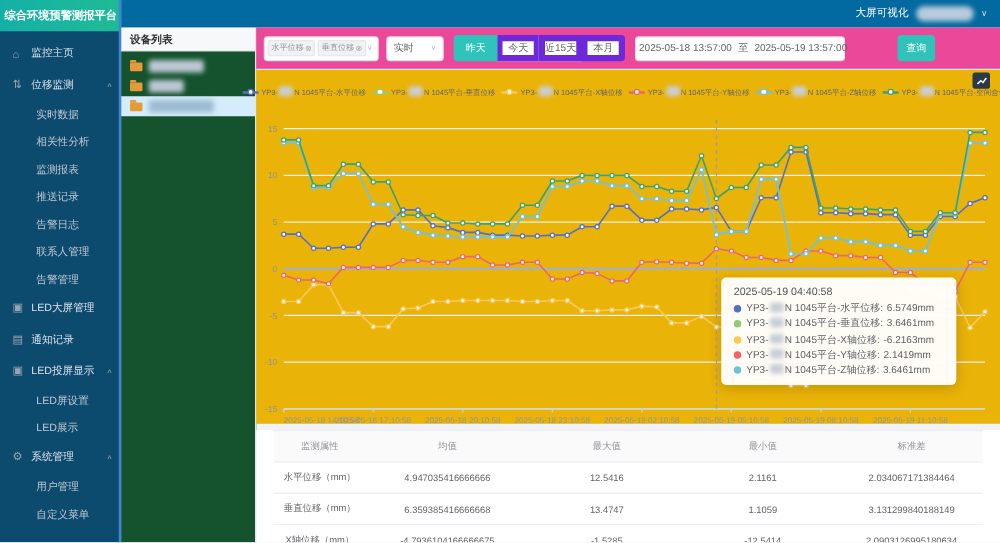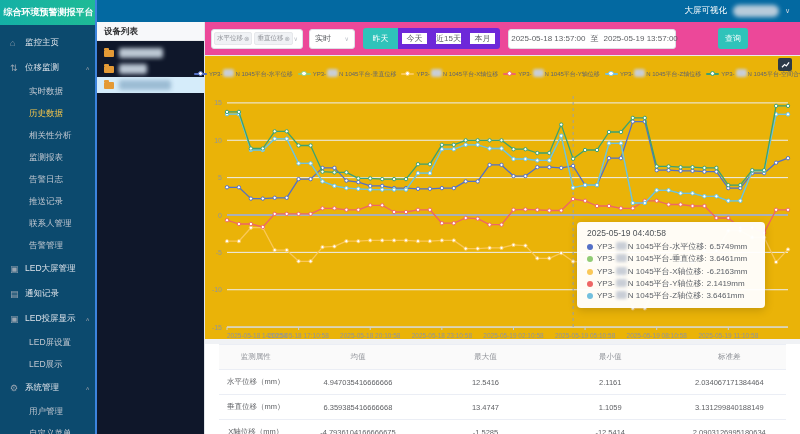--- a/index.html
+++ b/index.html
@@ -16,21 +16,21 @@
   .s-item{height:22px;line-height:22px;padding-left:29px;color:#c2c8d1;font-size:8.5px;cursor:pointer;white-space:nowrap;}
   .s-item.active{color:#f6c64b;}
   .resize-strip{position:absolute;right:0;top:0;width:2px;height:100%;background:#3d84dd;}
   
   .topbar{position:absolute;left:97px;top:0;width:703px;height:22px;background:#0369a1;display:flex;align-items:center;
           justify-content:flex-end;gap:6px;padding-right:10px;box-sizing:border-box;}
   .viz{color:#fff;font-size:8.5px;cursor:pointer;}
   .user-blur{width:46px;height:12px;border-radius:6px;background:#d7dde5;opacity:.85;filter:blur(2px);}
   .user-caret{color:#cfd6df;font-size:7px;}
   
-  .devpanel{position:absolute;left:97px;top:22px;width:108px;bottom:0;background:#0f172a;border-right:1px solid #e2e6ea;box-sizing:border-box;}
+  .devpanel{position:absolute;left:97px;top:22px;width:108px;bottom:0;background:#14532d;border-right:1px solid #e2e6ea;box-sizing:border-box;}
   .dev-head{height:18px;line-height:18px;padding-left:7px;font-size:8.5px;font-weight:bold;color:#303133;
             border-bottom:1px solid #e8eaec;background:#f7f8fa;}
   .dev-list{padding-top:4px;}
   .dev-item{height:16px;display:flex;align-items:center;padding-left:7px;gap:5px;cursor:pointer;}
   .dev-item.sel{background:#d5ecfa;}
   .folder-ico{width:10px;height:7px;background:#e49a36;border-radius:1px;position:relative;flex:none;margin-top:1px;}
   .folder-ico::before{content:"";position:absolute;top:-2px;left:0;width:5px;height:2px;background:#e49a36;border-radius:1px 1px 0 0;}
   .dev-blur{height:10px;background:#bcc8d4;border-radius:2px;filter:blur(2px);}
   .dev-item.sel .dev-blur{background:#9cbcd4;}
   
@@ -90,25 +90,24 @@
         <div class="m-item">
           <span class="m-ico">⌂</span>
           <span class="m-lab">监控主页</span>
         </div>
         <div class="m-item">
           <span class="m-ico">⇅</span>
           <span class="m-lab">位移监测</span>
           <span class="m-caret">∧</span>
         </div>
         <div class="s-item">实时数据</div>
-        <div class="s-item active">历史数据</div>
         <div class="s-item">相关性分析</div>
         <div class="s-item">监测报表</div>
+        <div class="s-item">推送记录</div>
         <div class="s-item">告警日志</div>
-        <div class="s-item">推送记录</div>
         <div class="s-item">联系人管理</div>
         <div class="s-item">告警管理</div>
         <div class="m-item">
           <span class="m-ico">▣</span>
           <span class="m-lab">LED大屏管理</span>
         </div>
         <div class="m-item">
           <span class="m-ico">▤</span>
           <span class="m-lab">通知记录</span>
         </div>

